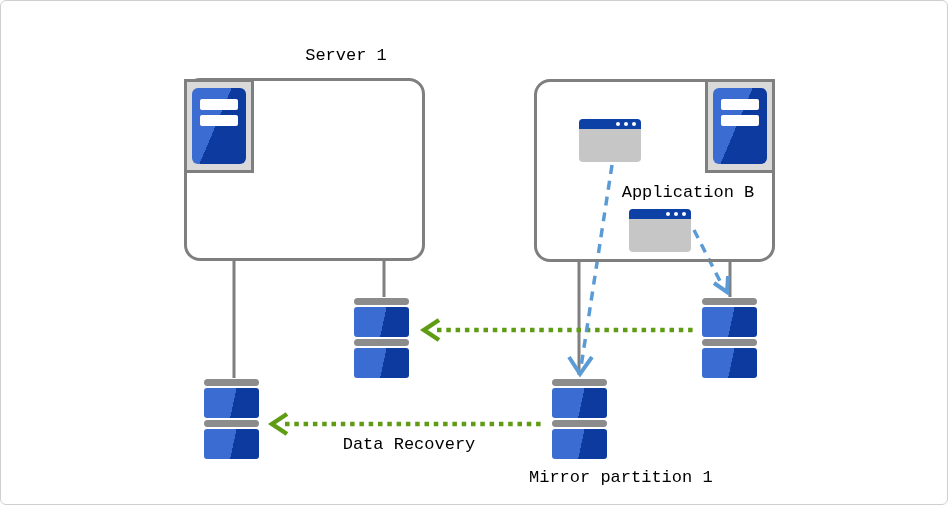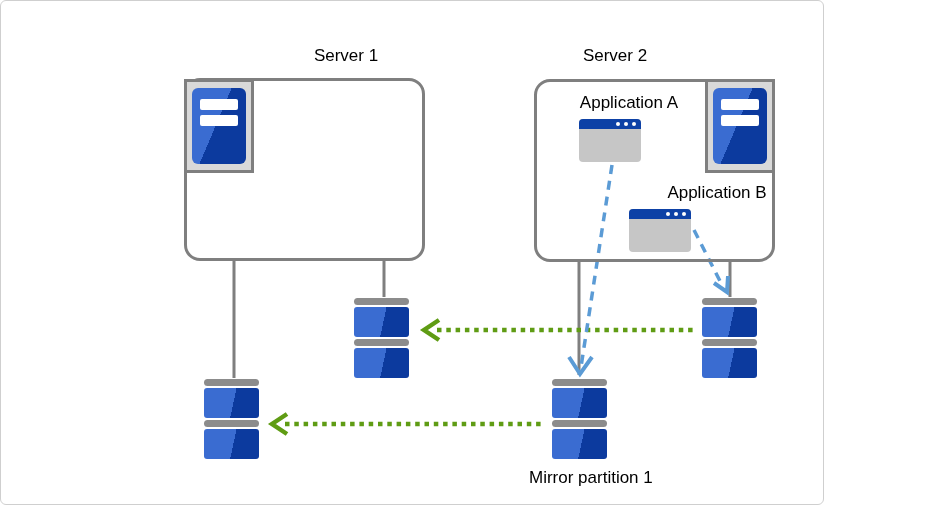--- a/index.html
+++ b/index.html
@@ -3,23 +3,23 @@
 <meta charset="utf-8">
 <style>
   :root{
     --blue-light:#3a6cd1; --blue-dark:#0c3a9e; --titlebar-blue:#0d41a6;
     --win-gray:#c6c6c6; --chip-gray:#d9d9d9; --line-gray:#7f7f7f;
     --bar-gray:#8c8c8c; --green:#5f9c14; --blue-dash:#5b9bd5;
     --canvas-border:#cfcfcf; --text:#000000;
   }
   html,body{margin:0;padding:0;background:#ffffff;}
   .canvas{
-    position:relative; width:824px; height:505px; box-sizing:border-box;
+    position:relative; width:948px; height:505px; box-sizing:border-box;
     background:#ffffff; border:1px solid var(--canvas-border); border-radius:6px;
-    font-family:Liberation Sans, sans-serif; color:var(--text);
+    font-family:Liberation Mono, monospace; color:var(--text);
     overflow:hidden;
   }
   .label{
     position:absolute; font-size:17px; line-height:1.2; white-space:nowrap; color:var(--text);
   }
   .label.centered{text-align:center; width:160px;}
   
   .server-box{
     position:absolute; box-sizing:border-box; width:241px; height:183px;
     border:3px solid var(--line-gray); border-radius:16px; background:transparent;
@@ -93,41 +93,39 @@
 
   <div class="label centered" style="left:265px; top:45px;">Server 1</div>
   <div class="server-box" style="left:183px; top:77px;"></div>
   <div class="server-chip" style="left:183px; top:78px;">
     <div class="tower">
       <div class="slot"></div>
       <div class="slot"></div>
     </div>
   </div>
 
-  <div class="label centered" style="left:534px; top:45px;">Server 2</div>
   <div class="server-box" style="left:533px; top:78px;"></div>
   <div class="server-chip" style="left:704px; top:78px;">
     <div class="tower">
       <div class="slot"></div>
       <div class="slot"></div>
     </div>
   </div>
 
-  <div class="label centered" style="left:548px; top:92px;">Application A</div>
   <div class="app-window" style="left:578px; top:118px;">
     <div class="app-titlebar">
       <div class="app-dots">
         <div class="dot"></div>
         <div class="dot"></div>
         <div class="dot"></div>
       </div>
     </div>
   </div>
 
-  <div class="label centered" style="left:636px; top:182px;text-align:center;">Application B</div>
+  <div class="label centered" style="left:607px; top:182px;text-align:center;">Application B</div>
   <div class="app-window" style="left:628px; top:208px;">
     <div class="app-titlebar">
       <div class="app-dots">
         <div class="dot"></div>
         <div class="dot"></div>
         <div class="dot"></div>
       </div>
     </div>
   </div>
 
@@ -153,14 +151,15 @@
   </div>
 
   <div class="disk" style="left:701px; top:297px;">
     <div class="cap"></div>
     <div class="block"></div>
     <div class="cap"></div>
     <div class="block"></div>
   </div>
 
   <div class="label" style="left:528px; top:467px;">Mirror partition 1</div>
+  <div class="label centered" style="left:328px; top:434px;">Data Recovery</div>
 
 </div>
 
 </body></html>

